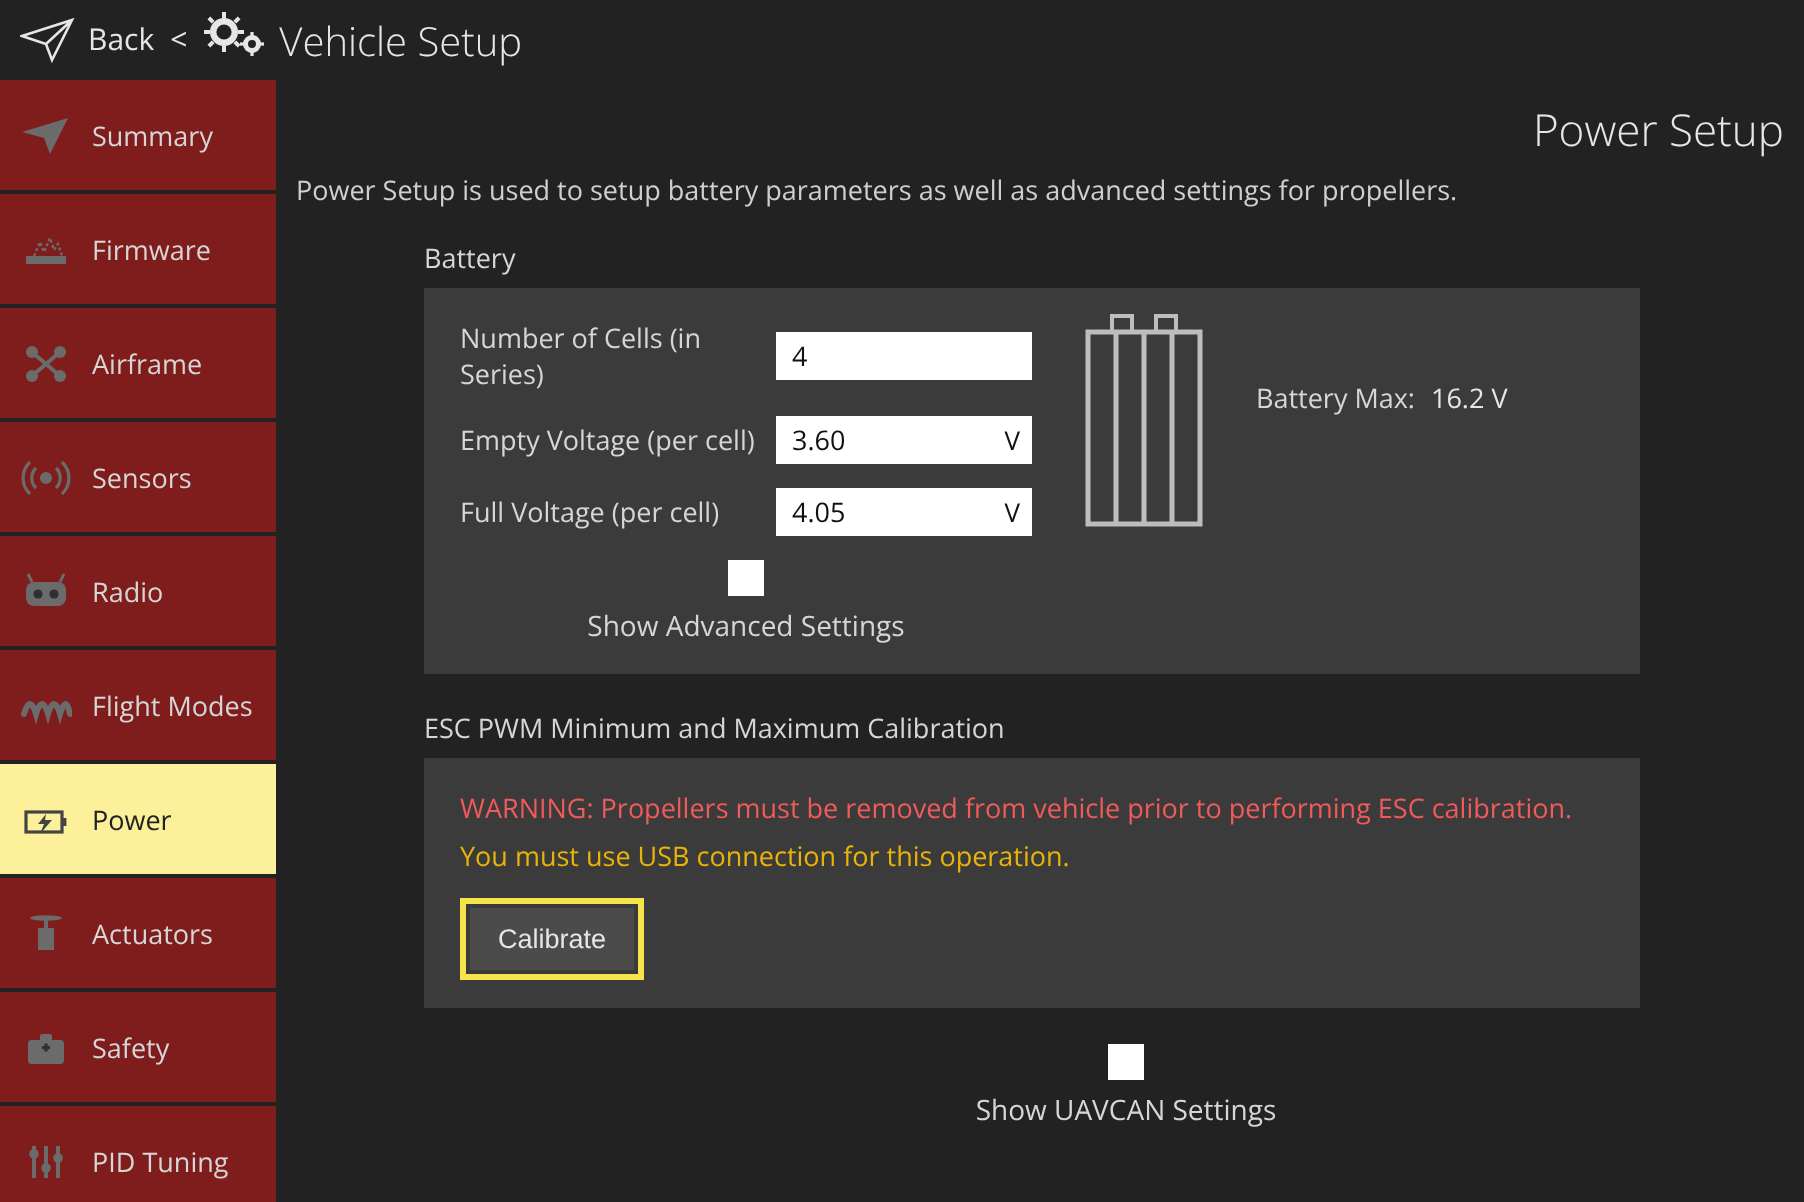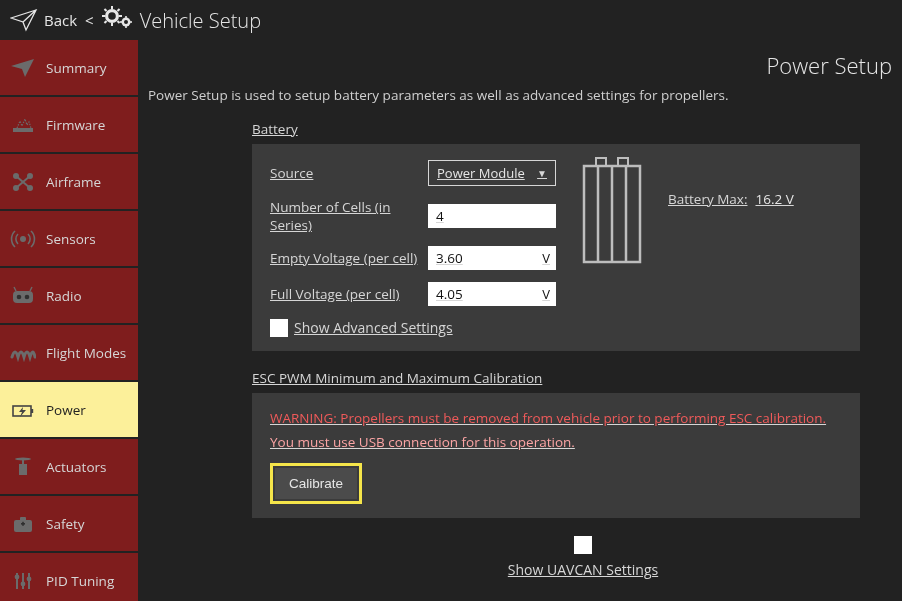--- a/index.html
+++ b/index.html
@@ -93,31 +93,31 @@
     background: #ffffff;
     color: #111;
     border: none;
     padding: 0 6px 0 8px;
     font-size: 13.5px;
     display: inline-flex;
     align-items: center;
     justify-content: space-between;
   }
   .textinput .unit { color: #111; font-size: 13px; }
-  .chk-row { display: flex; align-items: center; gap: 6px; margin-top: 2px;}
+  .chk-row { display: flex; align-items: center; gap: 6px; margin-top: 2px; flex-direction: column;}
   .chk {
     width: 18px; height: 18px; background: #fff; display:inline-block;
     cursor: pointer;
   }
   .stat-col { display: flex; flex-direction: column; gap: 14px; margin-top: 30px;}
   .stat-row { display: flex; gap: 8px; font-size: 13.5px; }
   .stat-row .k { color: #d6d6d6; }
   .stat-row .v { color: #e6e6e6; }
   .warn { color: #f05a5a; font-size: 13.5px; margin-bottom: 6px;}
-  .subnote { color: #fca5a5; font-size: 13.5px; margin-bottom: 12px;}
+  .subnote { color: #eab308; font-size: 13.5px; margin-bottom: 12px;}
   .btn-outline {
     display: inline-block;
     border: 3px solid #f5e54a;
     padding: 2px;
   }
   .btn {
     background: #4b4b4b;
     color: #e6e6e6;
     border: none;
     padding: 8px 14px;
@@ -287,32 +287,25 @@
       </span>
       <span class="label">PID Tuning</span>
     </div>
 
   </div>
 
   <div class="content">
     <div class="page-title">Power Setup</div>
     <div class="page-desc">Power Setup is used to setup battery parameters as well as advanced settings for propellers.</div>
 
-    <div style="margin-left:104px;text-decoration:underline;">
+    <div style="margin-left:64px;">
       <div class="section-label">Battery</div>
       <div class="panel">
         <div class="battery-grid">
           <div class="form-col">
-            <div class="form-row">
-              <span class="lbl">Source</span>
-              <span class="select">
-                <span>Power Module</span>
-                <span class="caret">▼</span>
-              </span>
-            </div>
             <div class="form-row">
               <span class="lbl">Number of Cells (in Series)</span>
               <span class="textinput">
                 <span>4</span>
               </span>
             </div>
             <div class="form-row">
               <span class="lbl">Empty Voltage (per cell)</span>
               <span class="textinput">
                 <span>3.60</span>

